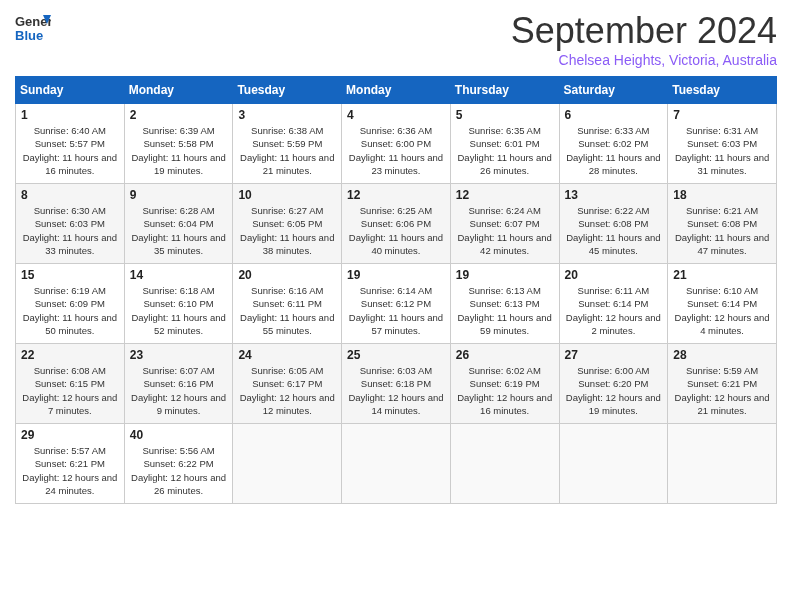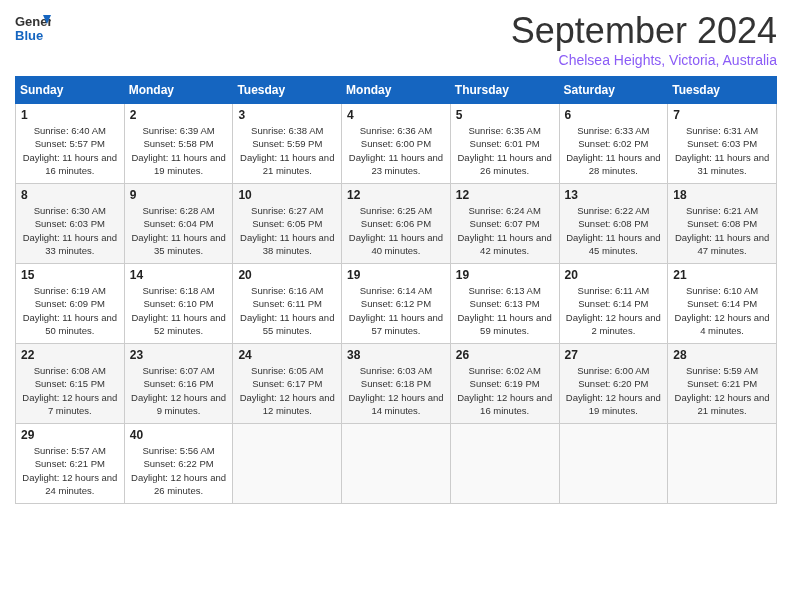--- a/index.html
+++ b/index.html
@@ -209,21 +209,21 @@
         </td>
         <td>
           <span class="day-num">23</span>
           <div class="day-text">Sunrise: 6:07 AM<br>Sunset: 6:16 PM<br>Daylight: 12 hours and 9 minutes.</div>
         </td>
         <td>
           <span class="day-num">24</span>
           <div class="day-text">Sunrise: 6:05 AM<br>Sunset: 6:17 PM<br>Daylight: 12 hours and 12 minutes.</div>
         </td>
         <td>
-          <span class="day-num">38</span>
+          <span class="day-num">25</span>
           <div class="day-text">Sunrise: 6:03 AM<br>Sunset: 6:18 PM<br>Daylight: 12 hours and 14 minutes.</div>
         </td>
         <td>
           <span class="day-num">26</span>
           <div class="day-text">Sunrise: 6:02 AM<br>Sunset: 6:19 PM<br>Daylight: 12 hours and 16 minutes.</div>
         </td>
         <td>
           <span class="day-num">27</span>
           <div class="day-text">Sunrise: 6:00 AM<br>Sunset: 6:20 PM<br>Daylight: 12 hours and 19 minutes.</div>
         </td>

